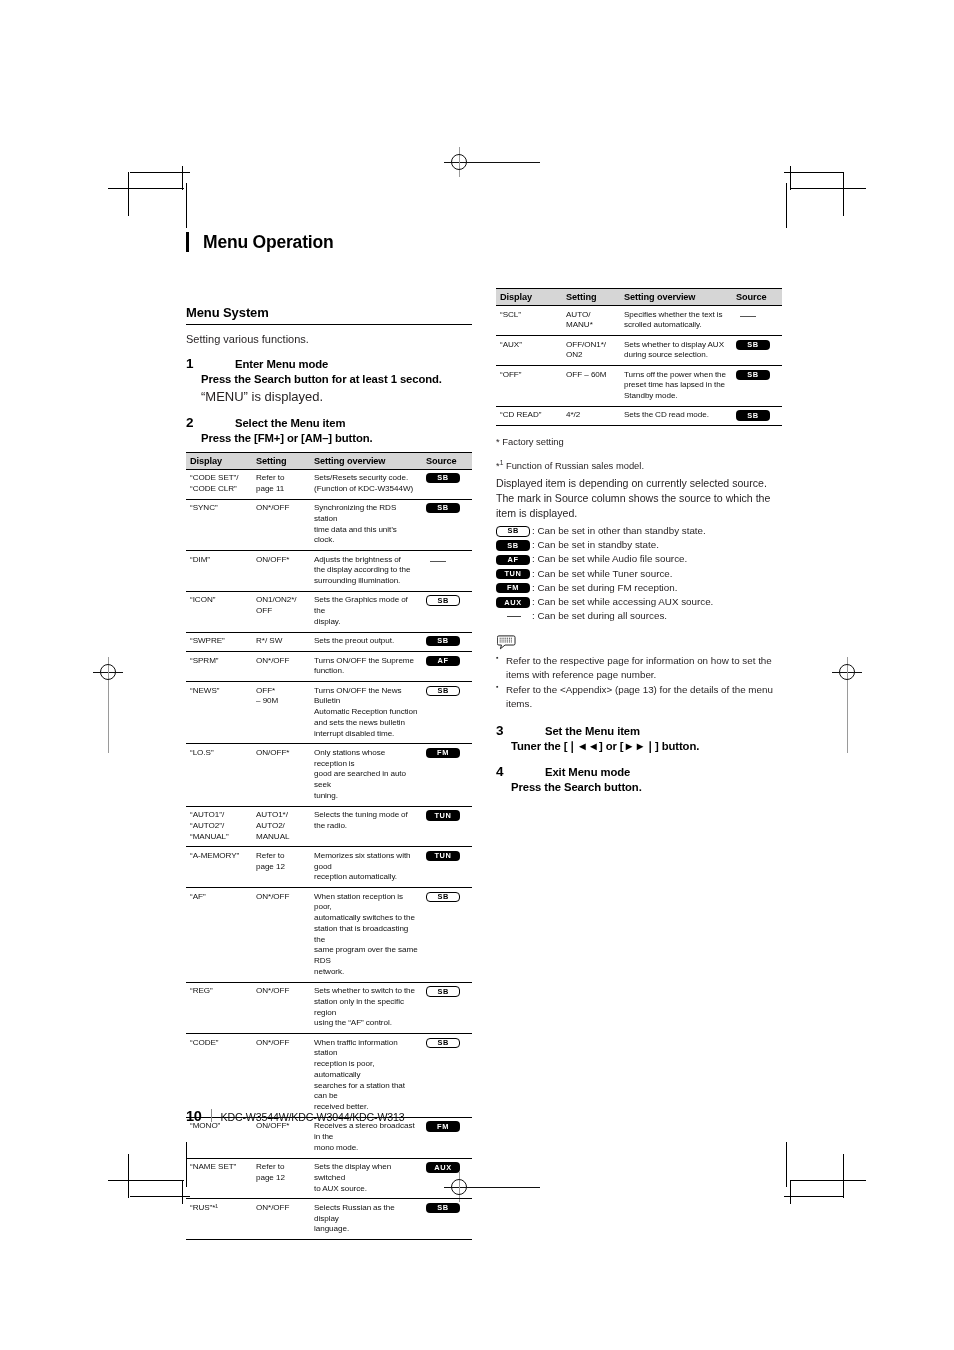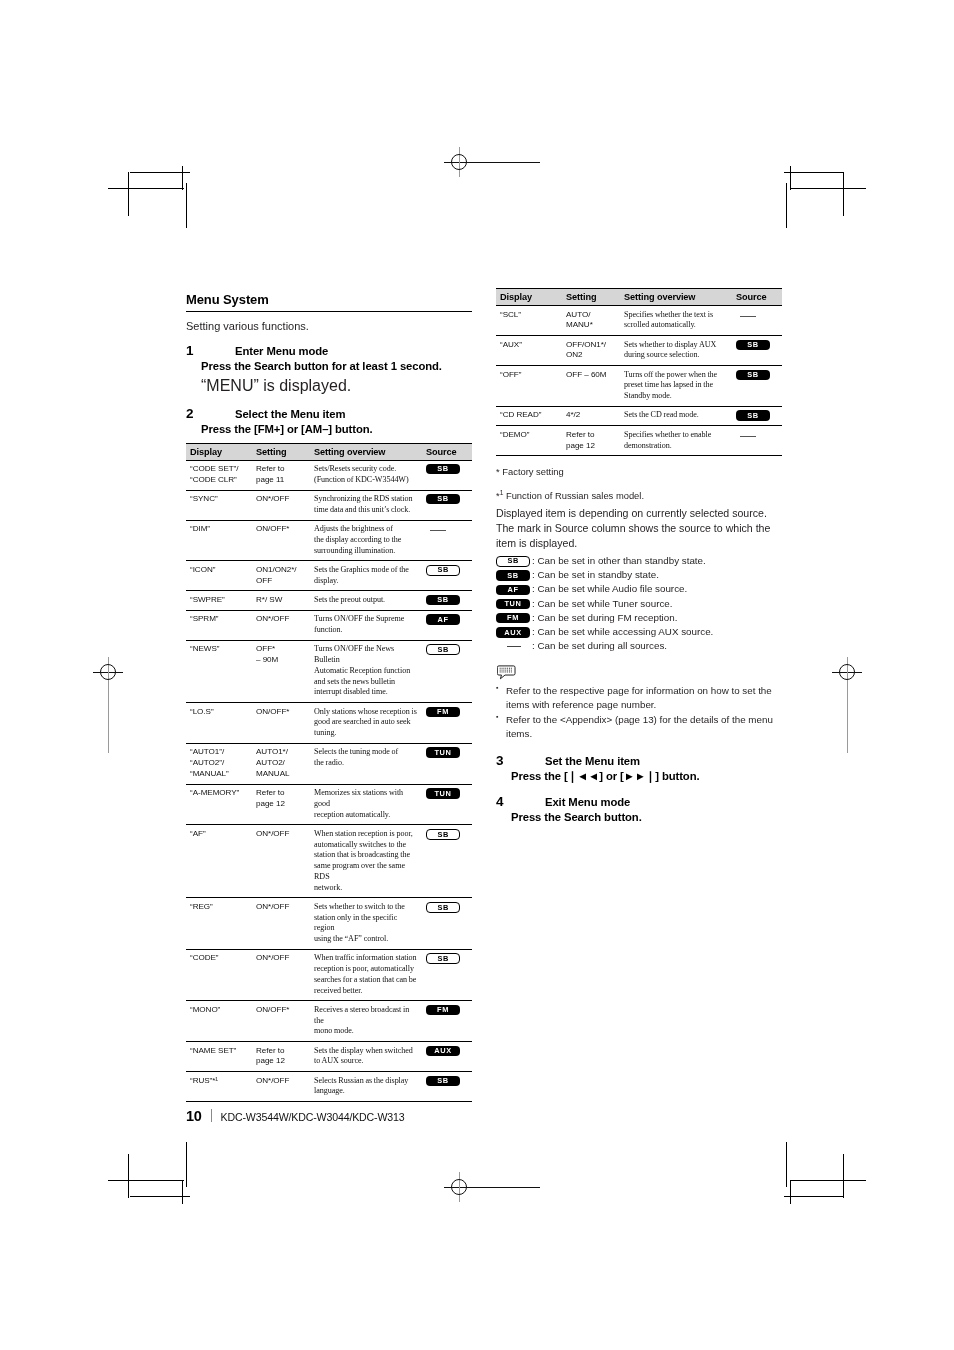--- a/index.html
+++ b/index.html
@@ -24,56 +24,56 @@
   
   .content{position:absolute;left:186px;top:232px;width:600px;}
 
   .chaptitle{
     font-size:17.5px;font-weight:bold;letter-spacing:-0.2px;
     padding-left:14px;line-height:1.15;margin:0 0 0 0;
     border-left:3px solid #000;
   }
 
   .cols{position:absolute;left:186px;top:288px;width:600px;height:830px;}
-  .colL{position:absolute;left:0;top:4px;width:286px;}
+  .colL{position:absolute;left:0;top:17px;width:286px;}
   .colR{position:absolute;left:310px;top:0;width:286px;}
 
   h2.sec{
     font-size:13px;font-weight:bold;margin:0 0 3px 0;padding:0 0 4px 0;
     border-bottom:1.6px solid #000;letter-spacing:-0.1px;
   }
   p.lead{font-size:11px;margin:8px 0 12px 0;color:#231f20;}
 
   
   .step{position:relative;padding-left:15px;margin:0 0 11px 0;}
   .step .num{position:absolute;left:0;top:-1px;font-size:13.5px;font-weight:bold;}
   .step .ttl{font-size:11.3px;font-weight:bold;line-height:1.35;letter-spacing:-0.1px;padding-left:34px;}
   .step .sub{font-size:11.3px;font-weight:bold;line-height:1.35;letter-spacing:-0.1px;}
-  .step .note{font-size:16px;line-height:1.35;color:#231f20;}
+  .step .note{font-size:13px;line-height:1.35;color:#231f20;}
 
   
   table.menu{border-collapse:collapse;width:100%;table-layout:fixed;font-size:7.6px;}
   table.menu thead th{
     background:#d6d6d6;font-size:9.2px;font-weight:bold;text-align:left;
     padding:3px 4px 3px 4px;border:0;letter-spacing:-0.1px;
     border-top:1.4px solid #000;border-bottom:1.1px solid #000;
   }
   table.menu tbody td{
     vertical-align:top;padding:3.5px 4px 4px 4px;
     border-bottom:.8px solid #000;line-height:1.33;
     font-size:8.1px;letter-spacing:-0.05px;color:#111;
   }
   table.menu tbody tr:last-child td{border-bottom:1.4px solid #000;}
   td.c-disp{width:58px;}
   td.c-set{width:50px;}
   td.c-src{width:42px;text-align:left;}
   th.c-disp{width:58px;}
   th.c-set{width:50px;}
   th.c-src{width:42px;}
-  td.c-ovw{word-spacing:-0.2px;font-family:Liberation Serif, serif;}
+  td.c-ovw{word-spacing:-0.2px;}
 
   
   .badge{
     display:inline-block;min-width:26px;text-align:center;
     font-size:7.4px;font-weight:bold;letter-spacing:.6px;
     padding:1.4px 4px 1.6px 4px;border-radius:4px;
     background:#000;color:#fff;line-height:1;
   }
   .badge.outline{
     background:#fff;color:#000;border:1.2px solid #000;
@@ -155,20 +155,23 @@
     <div class="h"></div>
       <div class="v"></div>
       <div class="ring"></div>
   </div>
   <div class="reg tall" style="left:832px;top:657px;">
     <div class="h"></div>
       <div class="v"></div>
       <div class="ring"></div>
   </div>
 
+  <div class="content">
+    <div class="chaptitle">Menu Operation</div>
+  </div>
 
   <div class="cols">
 
     <div class="colL">
       <h2 class="sec">Menu System</h2>
       <p class="lead">Setting various functions.</p>
 
       <div class="step">
         <span class="num">1</span>
         <div class="ttl">Enter Menu mode</div>
@@ -319,26 +322,20 @@
               <td class="c-disp">“OFF”</td>
               <td class="c-set">OFF – 60M</td>
               <td class="c-ovw">Turns off the power when the<br>preset time has lapsed in the<br>Standby mode.</td>
               <td class="c-src"><span class="badge">SB</span></td>
             </tr>
             <tr>
               <td class="c-disp">“CD READ”</td>
               <td class="c-set">4*/2</td>
               <td class="c-ovw">Sets the CD read mode.</td>
               <td class="c-src"><span class="badge">SB</span></td>
-            </tr>
-            <tr>
-              <td class="c-disp">“DEMO”</td>
-              <td class="c-set">Refer to<br>page 12</td>
-              <td class="c-ovw">Specifies whether to enable<br>demonstration.</td>
-              <td class="c-src"><span class="dash"></span></td>
             </tr>
           </tbody>
       </table>
 
       <div class="fn">* Factory setting</div>
       <div class="fn"><span>*</span><sup>1</sup><span> Function of Russian sales model.</span></div>
 
       <p class="para">Displayed item is depending on currently selected source. The mark in Source column shows the source to which the item is displayed.</p>
 
       <div class="legend">
@@ -417,21 +414,21 @@
         </div>
         <ul class="bullets">
             <li>Refer to the respective page for information on how to set the items with reference page number.</li>
             <li>Refer to the &lt;Appendix&gt; (page 13) for the details of the menu items.</li>
           </ul>
       </div>
 
       <div class="step" style="margin-top:13px;">
         <span class="num">3</span>
         <div class="ttl">Set the Menu item</div>
-        <div class="sub">Press the [❘◄◄] or [►►❘] button.</div>
+        <div class="sub">Tuner the [❘◄◄] or [►►❘] button.</div>
       </div>
 
       <div class="step">
         <span class="num">4</span>
         <div class="ttl">Exit Menu mode</div>
         <div class="sub">Press the Search button.</div>
       </div>
     </div>
   </div>
 

